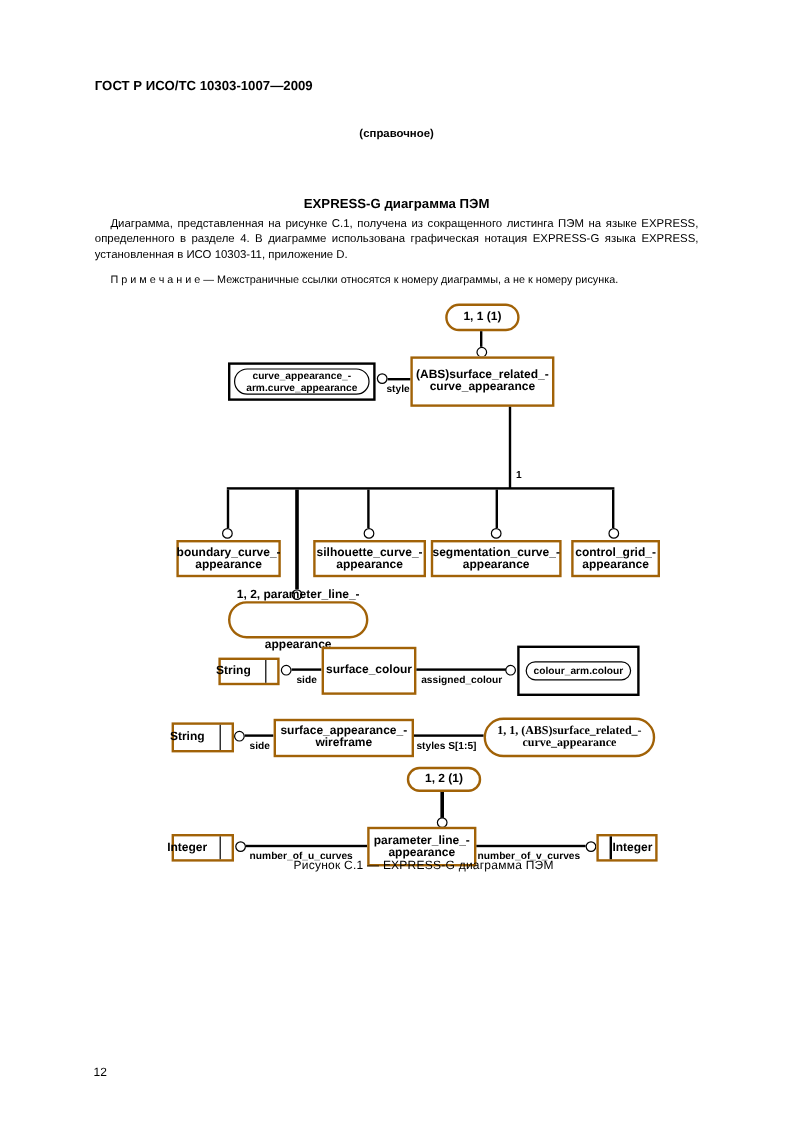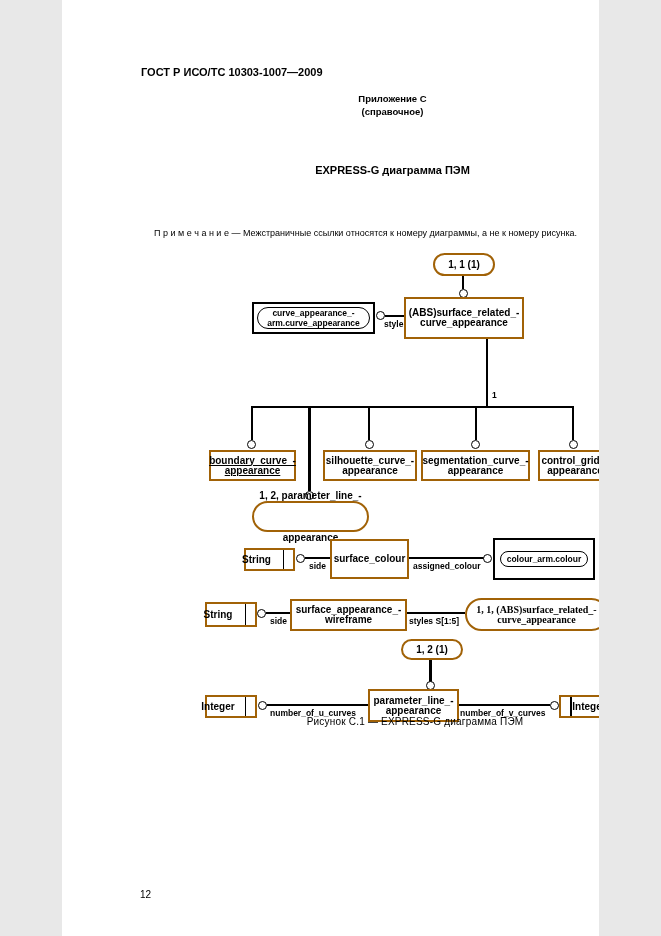--- a/index.html
+++ b/index.html
@@ -1,17 +1,17 @@
 <!DOCTYPE html>
 <html><head>
 <meta charset="utf-8">
 <style>
   html,body{margin:0;padding:0;background:#e8e8e8;}
   .page{
-    position:relative;width:537px;height:936px;background:#ffffff;
+    position:relative;width:661px;height:936px;background:#ffffff;
     font-family:"Liberation Sans",sans-serif;color:#000;overflow:hidden;
     margin:0 auto;
   }
   .abs{position:absolute;}
   .hdr{font-size:11px;font-weight:bold;white-space:nowrap;}
   .center{left:0;width:661px;text-align:center;}
   .annex{font-size:9.5px;font-weight:bold;line-height:13px;}
   .sect-title{font-size:11px;font-weight:bold;margin-top:12px;}
   .body-text{font-size:9.5px;line-height:13px;text-align:justify;text-indent:13px;}
   .note-text{font-size:9px;line-height:12px;text-indent:13px;}
@@ -40,24 +40,24 @@
     background:#fff;box-sizing:border-box;
   }
   .elabel{position:absolute;font-weight:bold;font-size:8.5px;white-space:nowrap;}
 </style>
 </head>
 <body>
 
 <div class="page">
 
   <div class="abs hdr" style="left:79px;top:66px;">ГОСТ Р ИСО/ТС 10303-1007—2009</div>
-  <div class="abs center annex" style="top:92px;">Приложение С</div>
   <div class="abs center annex" style="top:105px;">(справочное)</div>
   <div class="abs center sect-title" style="top:152px;">EXPRESS-G диаграмма ПЭМ</div>
 
+  <div class="abs body-text" style="left:79px;top:180px;width:503px;">Диаграмма, представленная на рисунке С.1, получена из сокращенного листинга ПЭМ на языке EXPRESS, определенного в разделе 4. В диаграмме использована графическая нотация EXPRESS-G языка EXPRESS, установленная в ИСО 10303-11, приложение D.</div>
   <div class="abs note-text" style="left:79px;top:227px;width:503px;">П р и м е ч а н и е — Межстраничные ссылки относятся к номеру диаграммы, а не к номеру рисунка.</div>
 
   <div>
 
     <div class="node oval" style="left:371px;top:253px;width:62px;height:23px;">
       <span>1, 1 (1)</span>
     </div>
     <div class="vline" style="left:400px;top:276px;width:2px;height:13px;"></div>
     <div class="dot" style="left:397px;top:289px;"></div>
 
@@ -82,21 +82,21 @@
 
     <div class="vline" style="left:189px;top:408px;width:2px;height:32px;"></div>
     <div class="vline" style="left:306px;top:408px;width:2px;height:32px;"></div>
     <div class="vline" style="left:413px;top:408px;width:2px;height:32px;"></div>
     <div class="vline" style="left:510px;top:408px;width:2px;height:32px;"></div>
     <div class="dot" style="left:185px;top:440px;"></div>
     <div class="dot" style="left:303px;top:440px;"></div>
     <div class="dot" style="left:409px;top:440px;"></div>
     <div class="dot" style="left:507px;top:440px;"></div>
 
-    <div class="node" style="left:147px;top:450px;width:87px;height:31px;text-decoration:underline;">
+    <div class="node" style="left:147px;top:450px;width:87px;height:31px;">
       <span>boundary_curve_-</span>
       <span>appearance</span>
     </div>
     <div class="node" style="left:261px;top:450px;width:94px;height:31px;">
       <span>silhouette_curve_-</span>
       <span>appearance</span>
     </div>
     <div class="node" style="left:359px;top:450px;width:109px;height:31px;">
       <span>segmentation_curve_-</span>
       <span>appearance</span>

